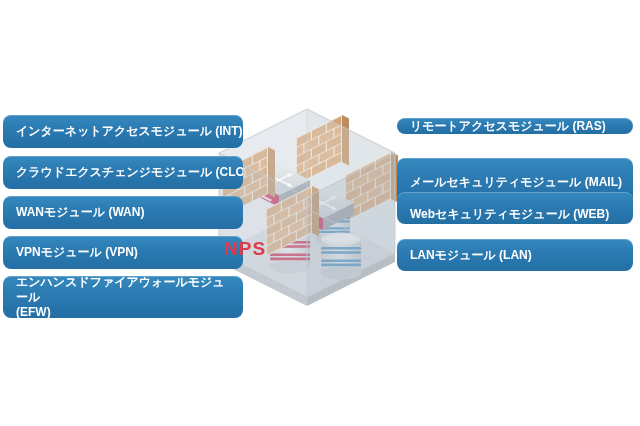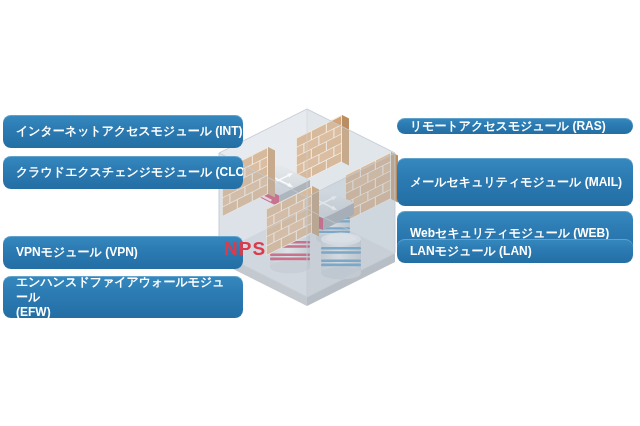--- a/index.html
+++ b/index.html
@@ -151,34 +151,37 @@
   </svg>
 
   <div class="nps">NPS</div>
 
   <div class="mod left" style="top:115px;height:33px;">
     <span>インターネットアクセスモジュール (INT)</span>
   </div>
   <div class="mod left" style="top:156px;height:33px;">
     <span>クラウドエクスチェンジモジュール (CLOUD)</span>
   </div>
+  <div class="mod left" style="top:196px;height:33px;">
+    <span>WANモジュール (WAN)</span>
+  </div>
   <div class="mod left" style="top:236px;height:33px;">
     <span>VPNモジュール (VPN)</span>
   </div>
   <div class="mod left wrap" style="top:276px;height:42px;">
     <span>エンハンスドファイアウォールモジュール
  (EFW)</span>
   </div>
 
   <div class="mod right" style="top:118px;height:16px;">
     <span>リモートアクセスモジュール (RAS)</span>
   </div>
   <div class="mod right" style="top:158px;height:48px;">
     <span>メールセキュリティモジュール (MAIL)</span>
   </div>
-  <div class="mod right" style="top:211px;height:44px;">
+  <div class="mod right" style="top:192px;height:32px;align-items:flex-end;">
     <span>Webセキュリティモジュール (WEB)</span>
   </div>
-  <div class="mod right" style="top:239px;height:24px;text-align:right;">
+  <div class="mod right" style="top:239px;height:32px;text-align:right;">
     <span>LANモジュール (LAN)</span>
   </div>
 
 </div>
 
 </body></html>

